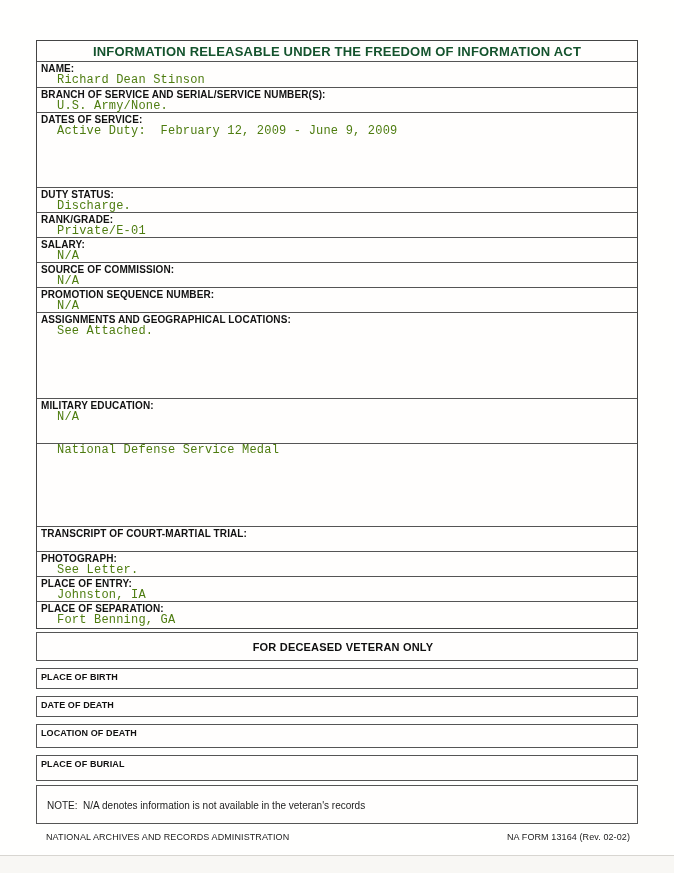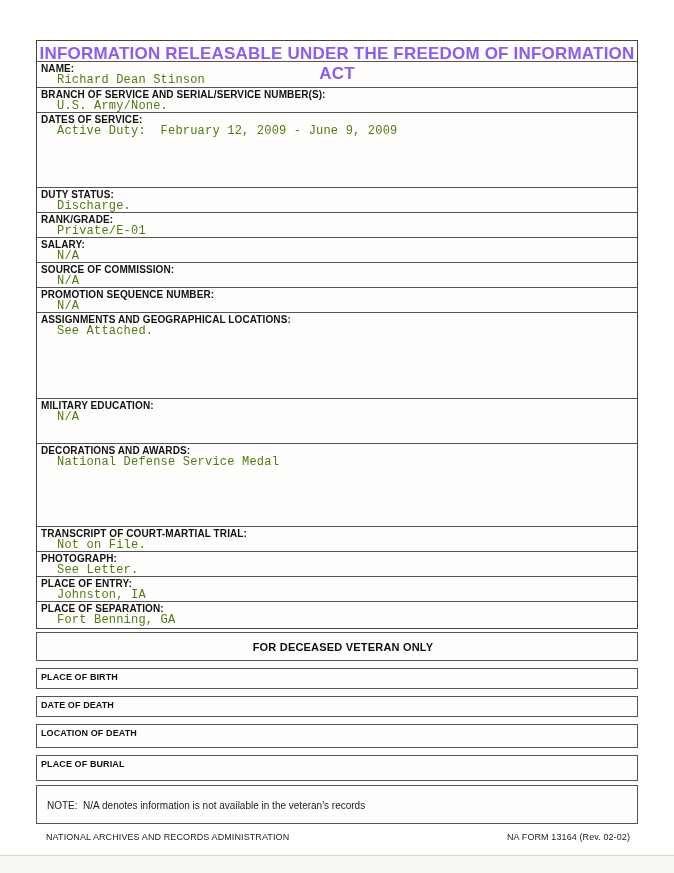--- a/index.html
+++ b/index.html
@@ -17,23 +17,23 @@
   }
   
   .main-table{
     border:1px solid #444;
     background:#fffefd;
   }
   .title-row{
     height:20px;
     text-align:center;
     font-weight:bold;
-    font-size:17px;
+    font-size:13px;
     letter-spacing:0.2px;
-    color:#8b5cf6;
+    color:#14532d;
     padding-top:3px;
     box-sizing:border-box;
   }
   .row{
     border-top:1px solid #555;
     box-sizing:border-box;
     overflow:hidden;
   }
   .flabel{
     font-weight:bold;
@@ -160,27 +160,25 @@
         <div class="flabel">ASSIGNMENTS AND GEOGRAPHICAL LOCATIONS:</div>
         <div class="fvalue">See Attached.</div>
       </div>
 
       <div class="row h45">
         <div class="flabel">MILITARY EDUCATION:</div>
         <div class="fvalue">N/A</div>
       </div>
 
       <div class="row h83">
-        <div class="flabel">DECORATIONS AND AWARDS:</div>
         <div class="fvalue">National Defense Service Medal</div>
       </div>
 
       <div class="row h25">
         <div class="flabel">TRANSCRIPT OF COURT-MARTIAL TRIAL:</div>
-        <div class="fvalue">Not on File.</div>
       </div>
 
       <div class="row h25">
         <div class="flabel">PHOTOGRAPH:</div>
         <div class="fvalue">See Letter.</div>
       </div>
 
       <div class="row h25">
         <div class="flabel">PLACE OF ENTRY:</div>
         <div class="fvalue">Johnston, IA</div>

